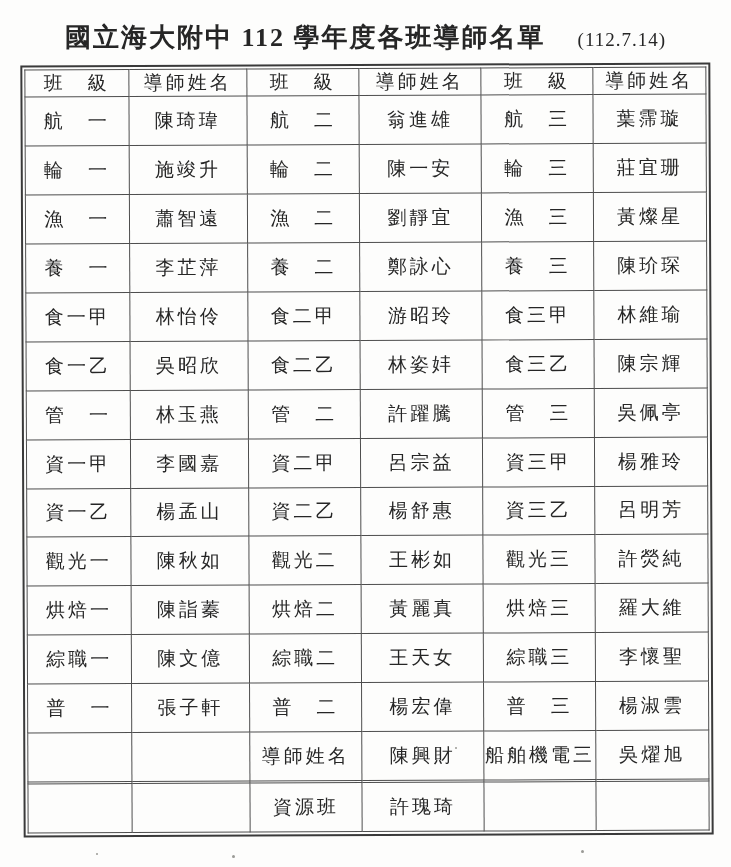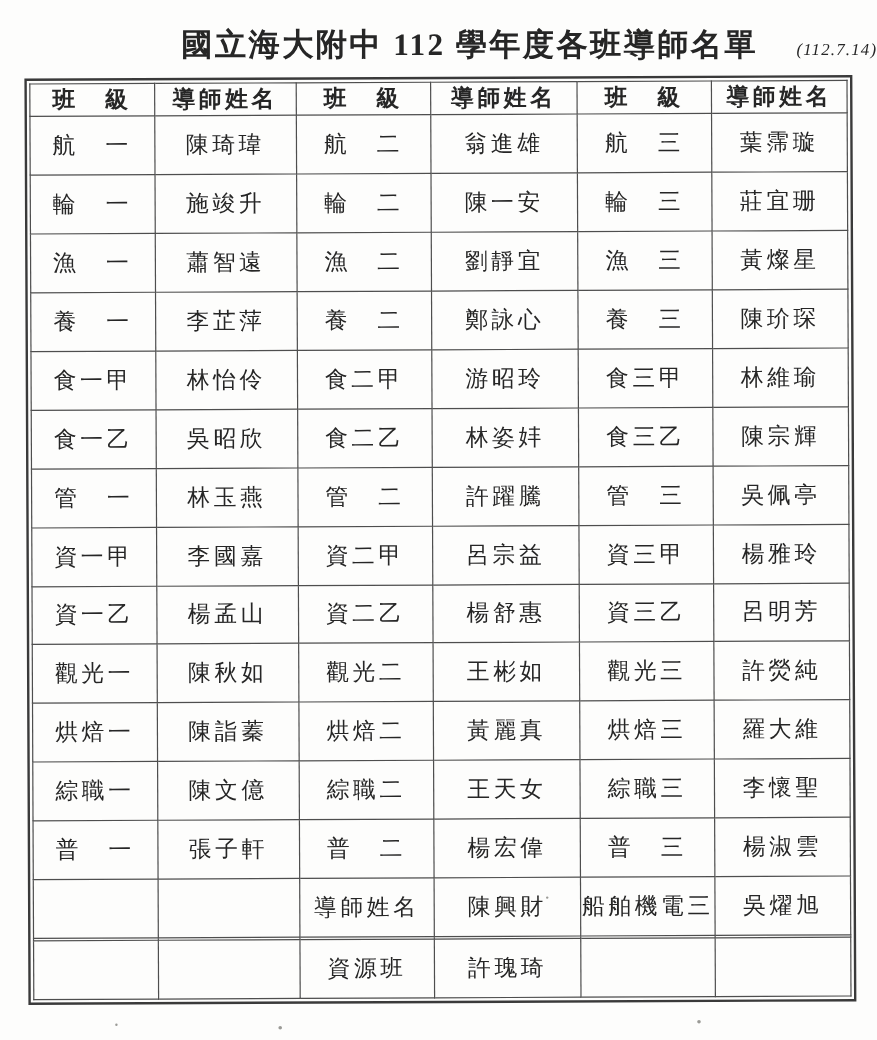--- a/index.html
+++ b/index.html
@@ -12,38 +12,37 @@
     width: 731px;
     height: 867px;
     margin: 0 auto;
     background: #fdfdfc;
     color: #262626;
     font-family: "Liberation Serif", "DejaVu Serif", serif;
     overflow: hidden;
   }
   .title-row {
     display: flex;
-    justify-content: flex-end;
+    justify-content: center;
     align-items: baseline;
     gap: 32px;
     padding-top: 20px;
   }
   .doc-title {
     margin: 0;
     font-size: 26px;
     font-weight: 600;
     letter-spacing: 2px;
     white-space: nowrap;
   }
   .date-note {
-    font-size: 14px;
+    font-size: 19px;
     font-weight: 500;
     letter-spacing: 1px;
     white-space: nowrap;
-    font-style: italic;
   }
   .table-frame {
     position: absolute;
     left: 22px;
     top: 64px;
     width: 690px;
     height: 772px;
     box-sizing: border-box;
     border: 2px solid #3a3a3a;
     padding: 2px;
@@ -61,21 +60,21 @@
     border: 1px solid #4e4e4e;
     text-align: center;
     vertical-align: middle;
     padding: 0;
     font-size: 19px;
     letter-spacing: 3px;
     white-space: nowrap;
     overflow: hidden;
   }
   table.roster th {
-    font-weight: 700;
+    font-weight: 400;
     border-radius: 11px;
   }
   table.roster td {
     font-weight: 500;
   }
   .speck {
     position: absolute;
     background: #9a9a96;
     border-radius: 50%;
   }

